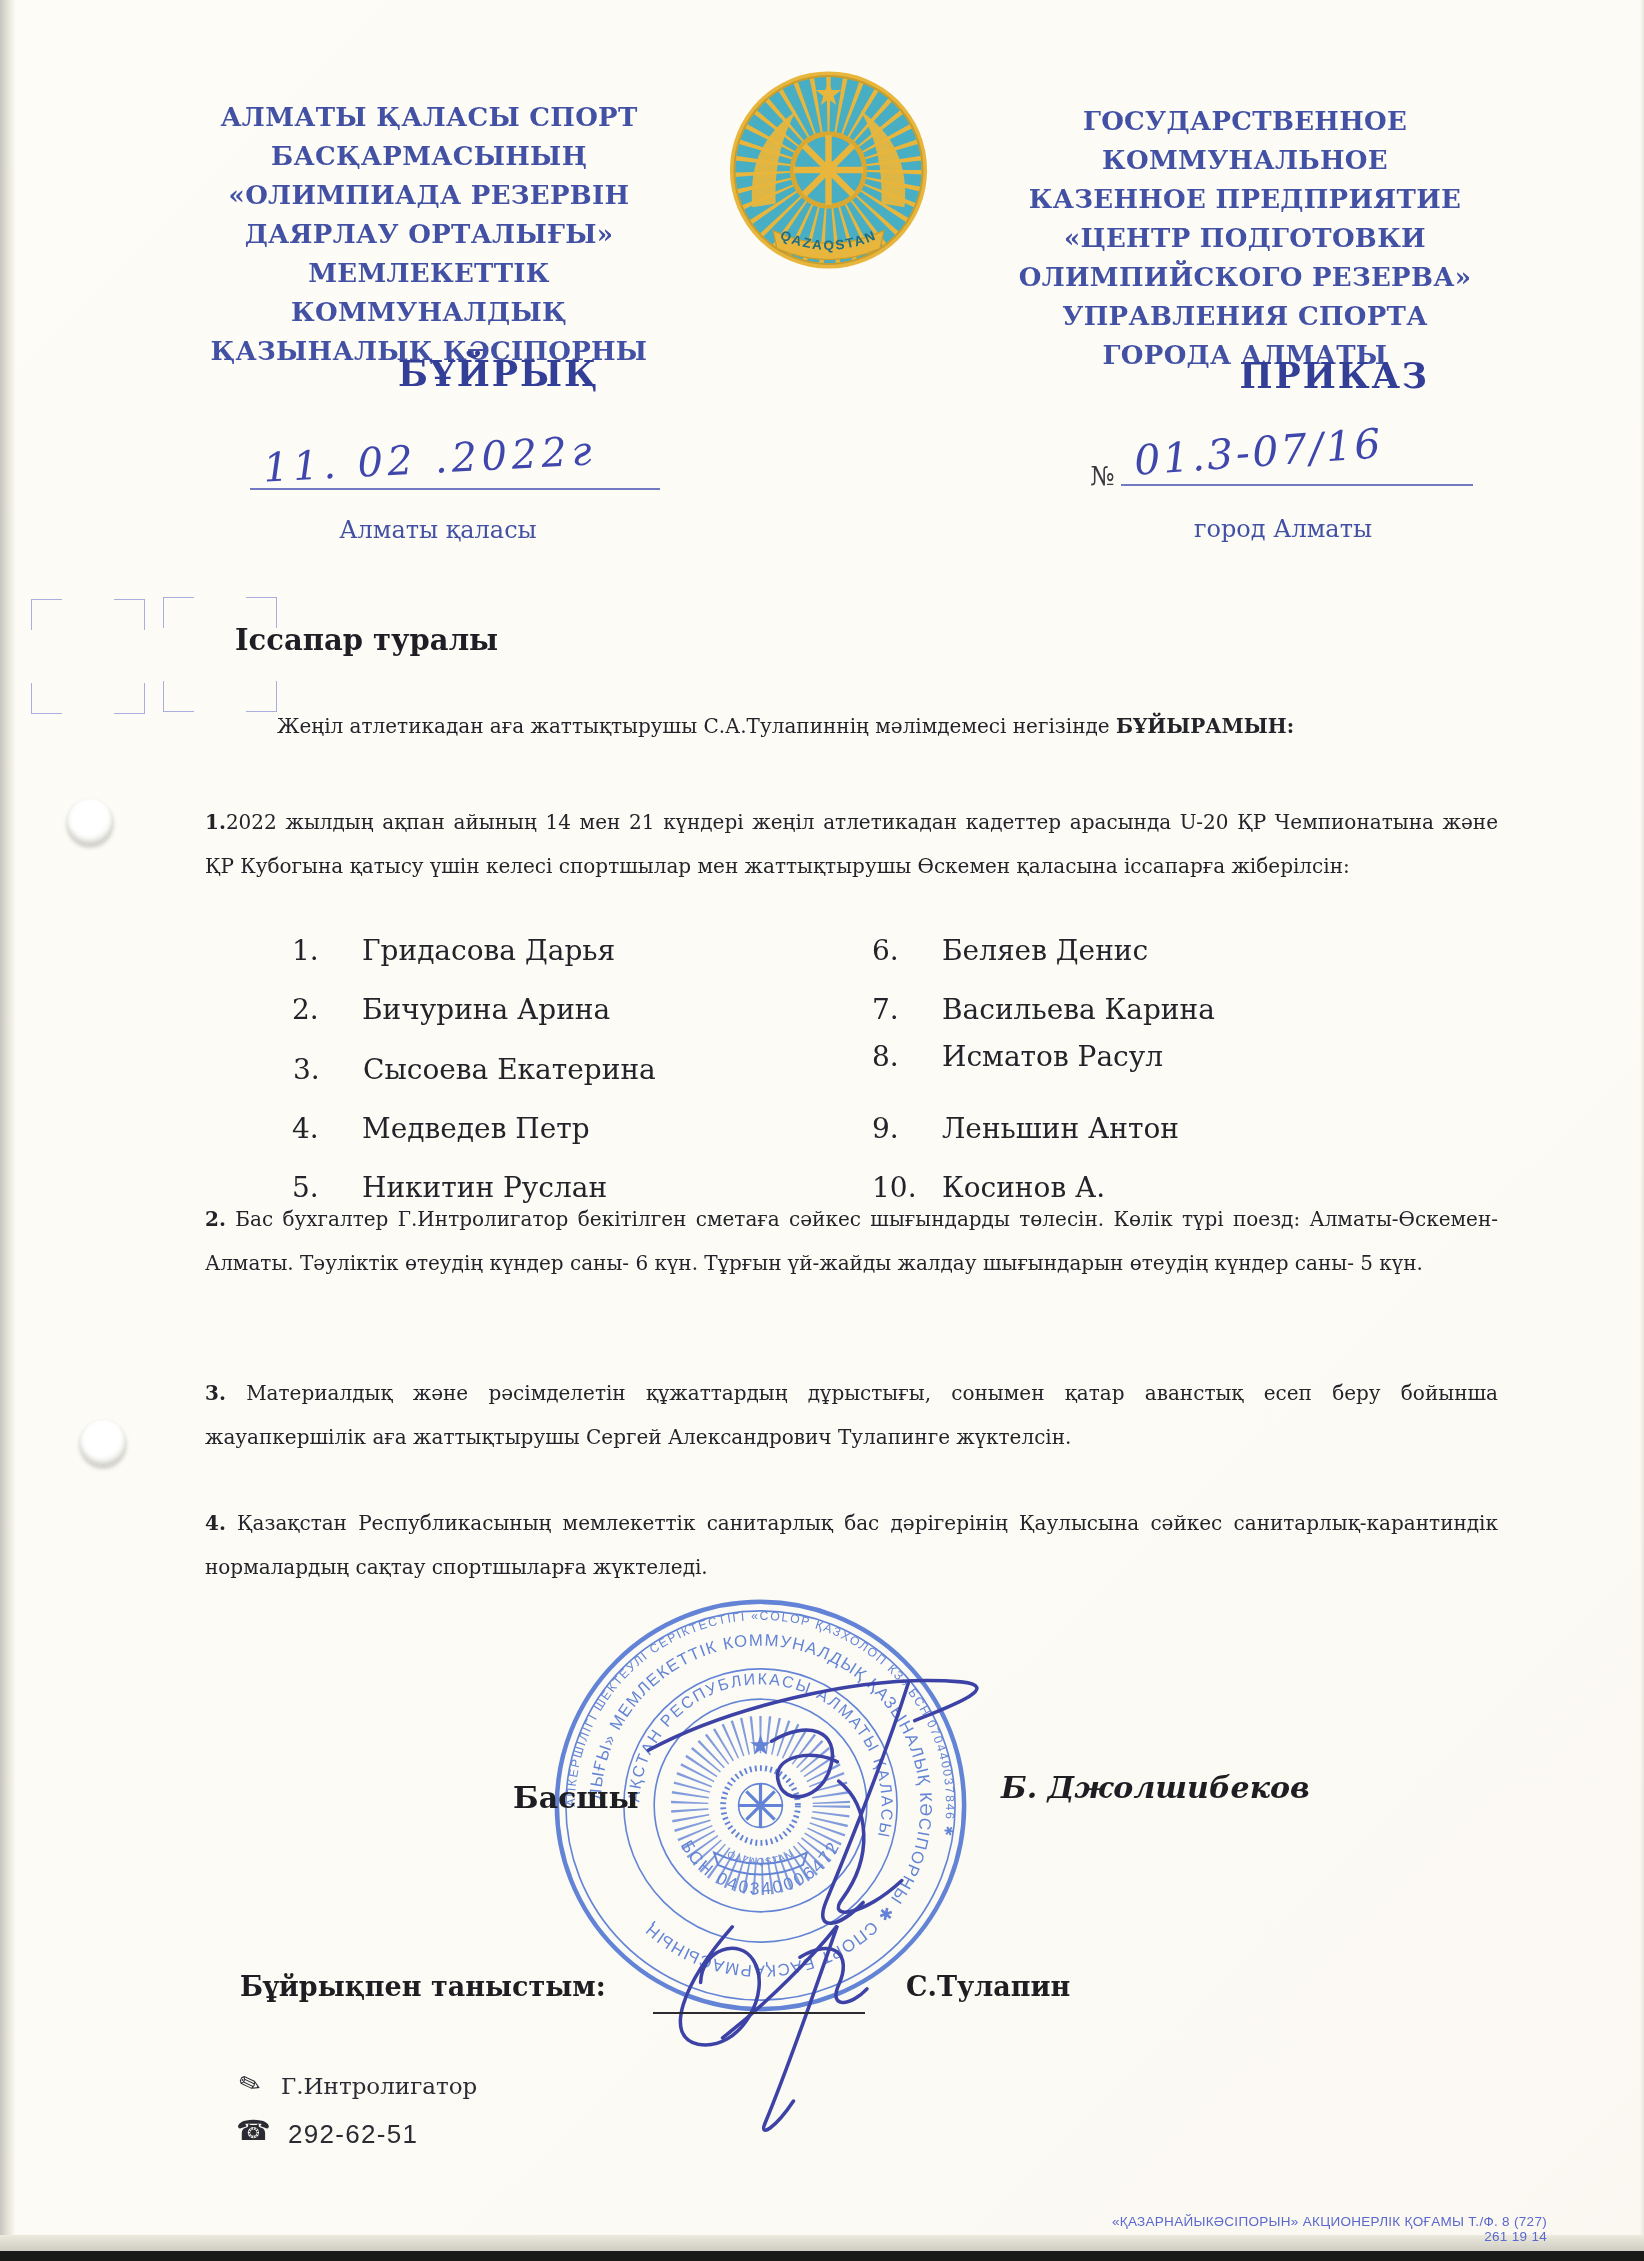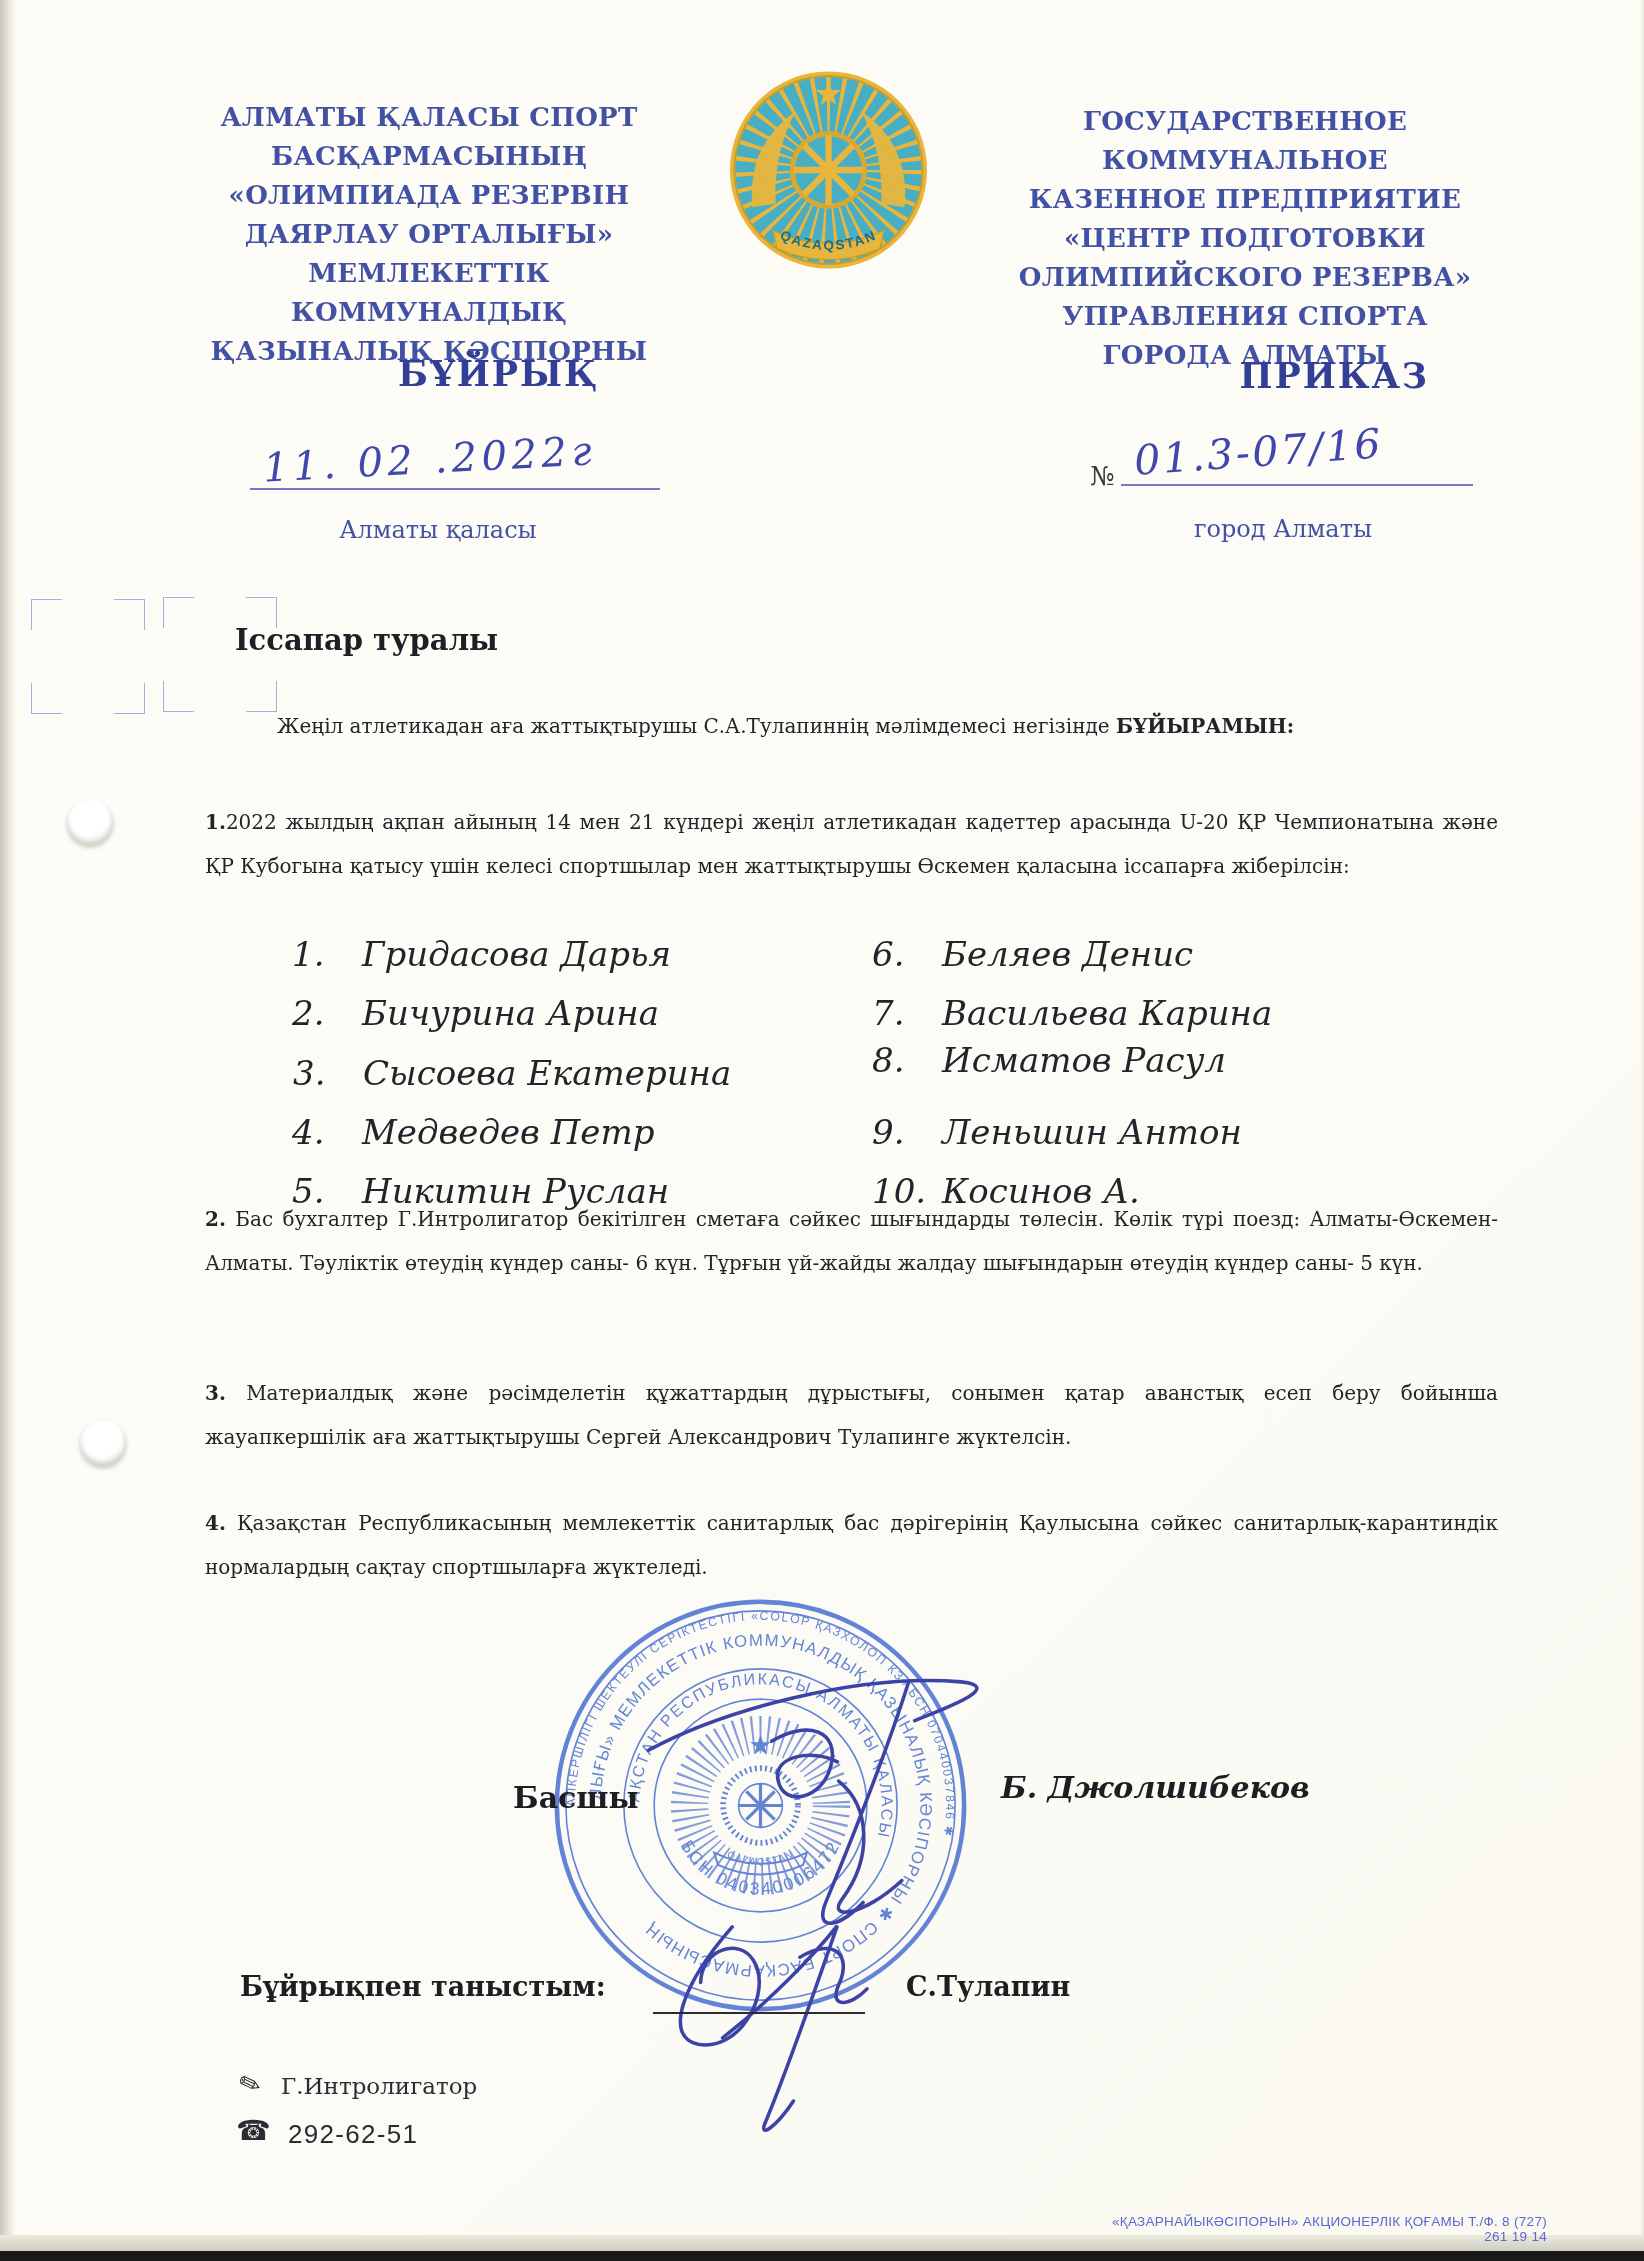--- a/index.html
+++ b/index.html
@@ -52,21 +52,21 @@
   
   .hole{width:46px;height:46px;border-radius:50%;
     background:radial-gradient(circle at 45% 35%,#ffffff 50%,#f4f4ef 68%,#dddcd5 92%,#c9c8c0 100%);
     box-shadow:0 2.6px 4.5px rgba(125,125,118,.4), inset 0 -3.2px 5.8px rgba(148,148,140,.35);}
   
   .body-par{left:205px;width:1293px;font-size:20px;line-height:44px;
     text-align:justify;color:#23232a;}
   .subject{left:235px;top:623px;font-size:29px;font-weight:bold;color:#1e1e24;}
   .indent{text-indent:72px;}
   .b{font-weight:bold;}
-  .ath-row{font-size:34px;color:#23232a;width:580px;white-space:nowrap;font-style:italic;}
+  .ath-row{font-size:28px;color:#23232a;width:580px;white-space:nowrap;}
   .ath-num{display:inline-block;width:70px;}
   
   .sig-label{font-size:30px;font-weight:bold;color:#1d1d22;}
   .ack-line{left:653px;top:2012px;width:212px;height:1.9px;background:#2c2c30;}
   
   .stamp{left:553px;top:1598px;width:415px;height:415px;opacity:.88;}
   .ink{stroke:#3d43a6;stroke-width:5.5;fill:none;stroke-linecap:round;}
   
   .foot-ic{font-family:"DejaVu Sans","Liberation Sans",sans-serif;color:#2b2b33;}
   .exec{left:281px;top:2073px;font-size:23px;color:#2b2b33;}

